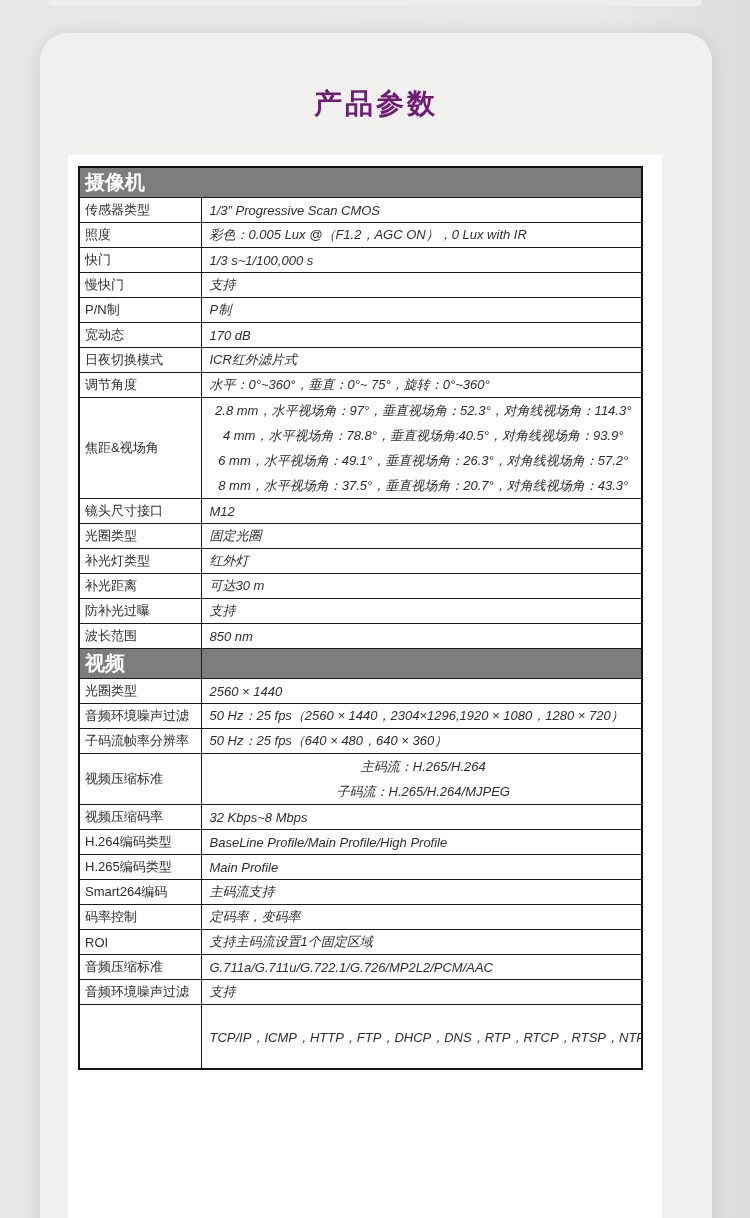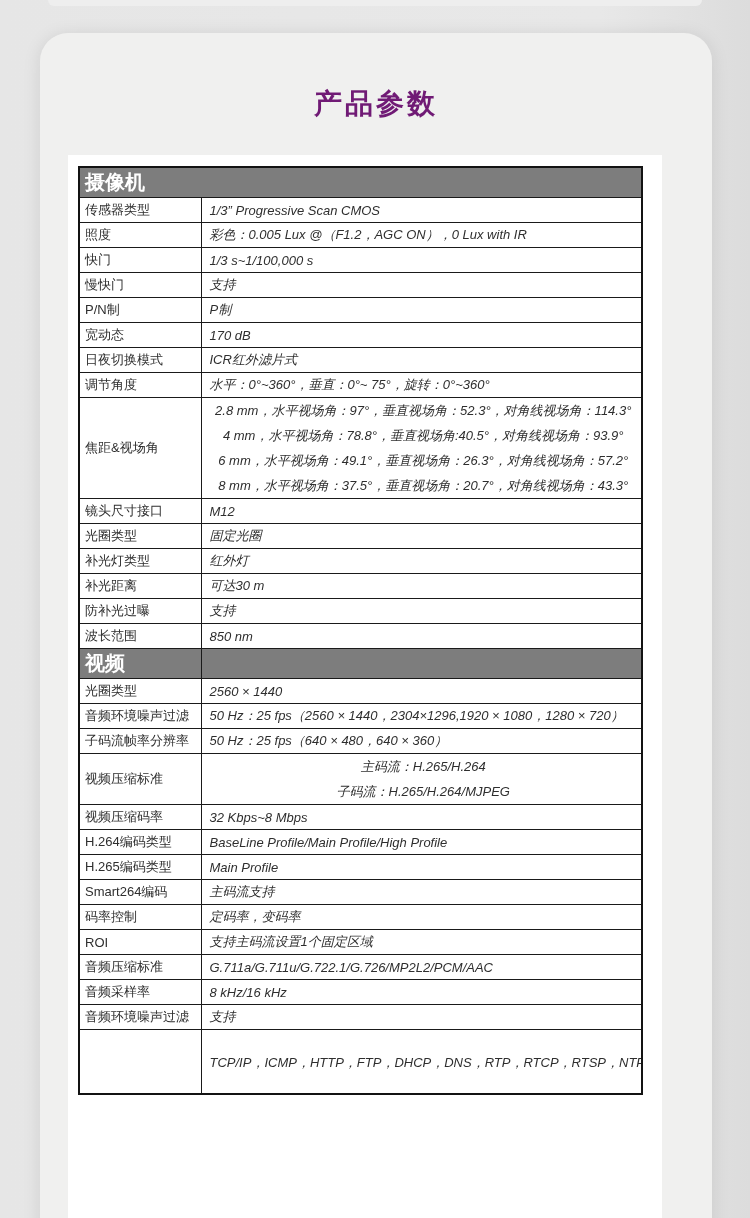--- a/index.html
+++ b/index.html
@@ -221,24 +221,20 @@
           <td class="label">ROI</td>
           <td class="value">支持主码流设置1个固定区域</td>
         </tr>
 
 
         <tr class="h-std">
           <td class="label">音频压缩标准</td>
           <td class="value">G.711a/G.711u/G.722.1/G.726/MP2L2/PCM/AAC</td>
         </tr>
         <tr class="h-std">
-          <td class="label">音频采样率</td>
-          <td class="value">8 kHz/16 kHz</td>
-        </tr>
-        <tr class="h-std">
           <td class="label">音频环境噪声过滤</td>
           <td class="value">支持</td>
         </tr>
 
         <tr class="h-last">
           <td class="label"></td>
           <td class="value">TCP/IP，ICMP，HTTP，FTP，DHCP，DNS，RTP，RTCP，RTSP，NTP</td>
         </tr>
 
         </tbody>

